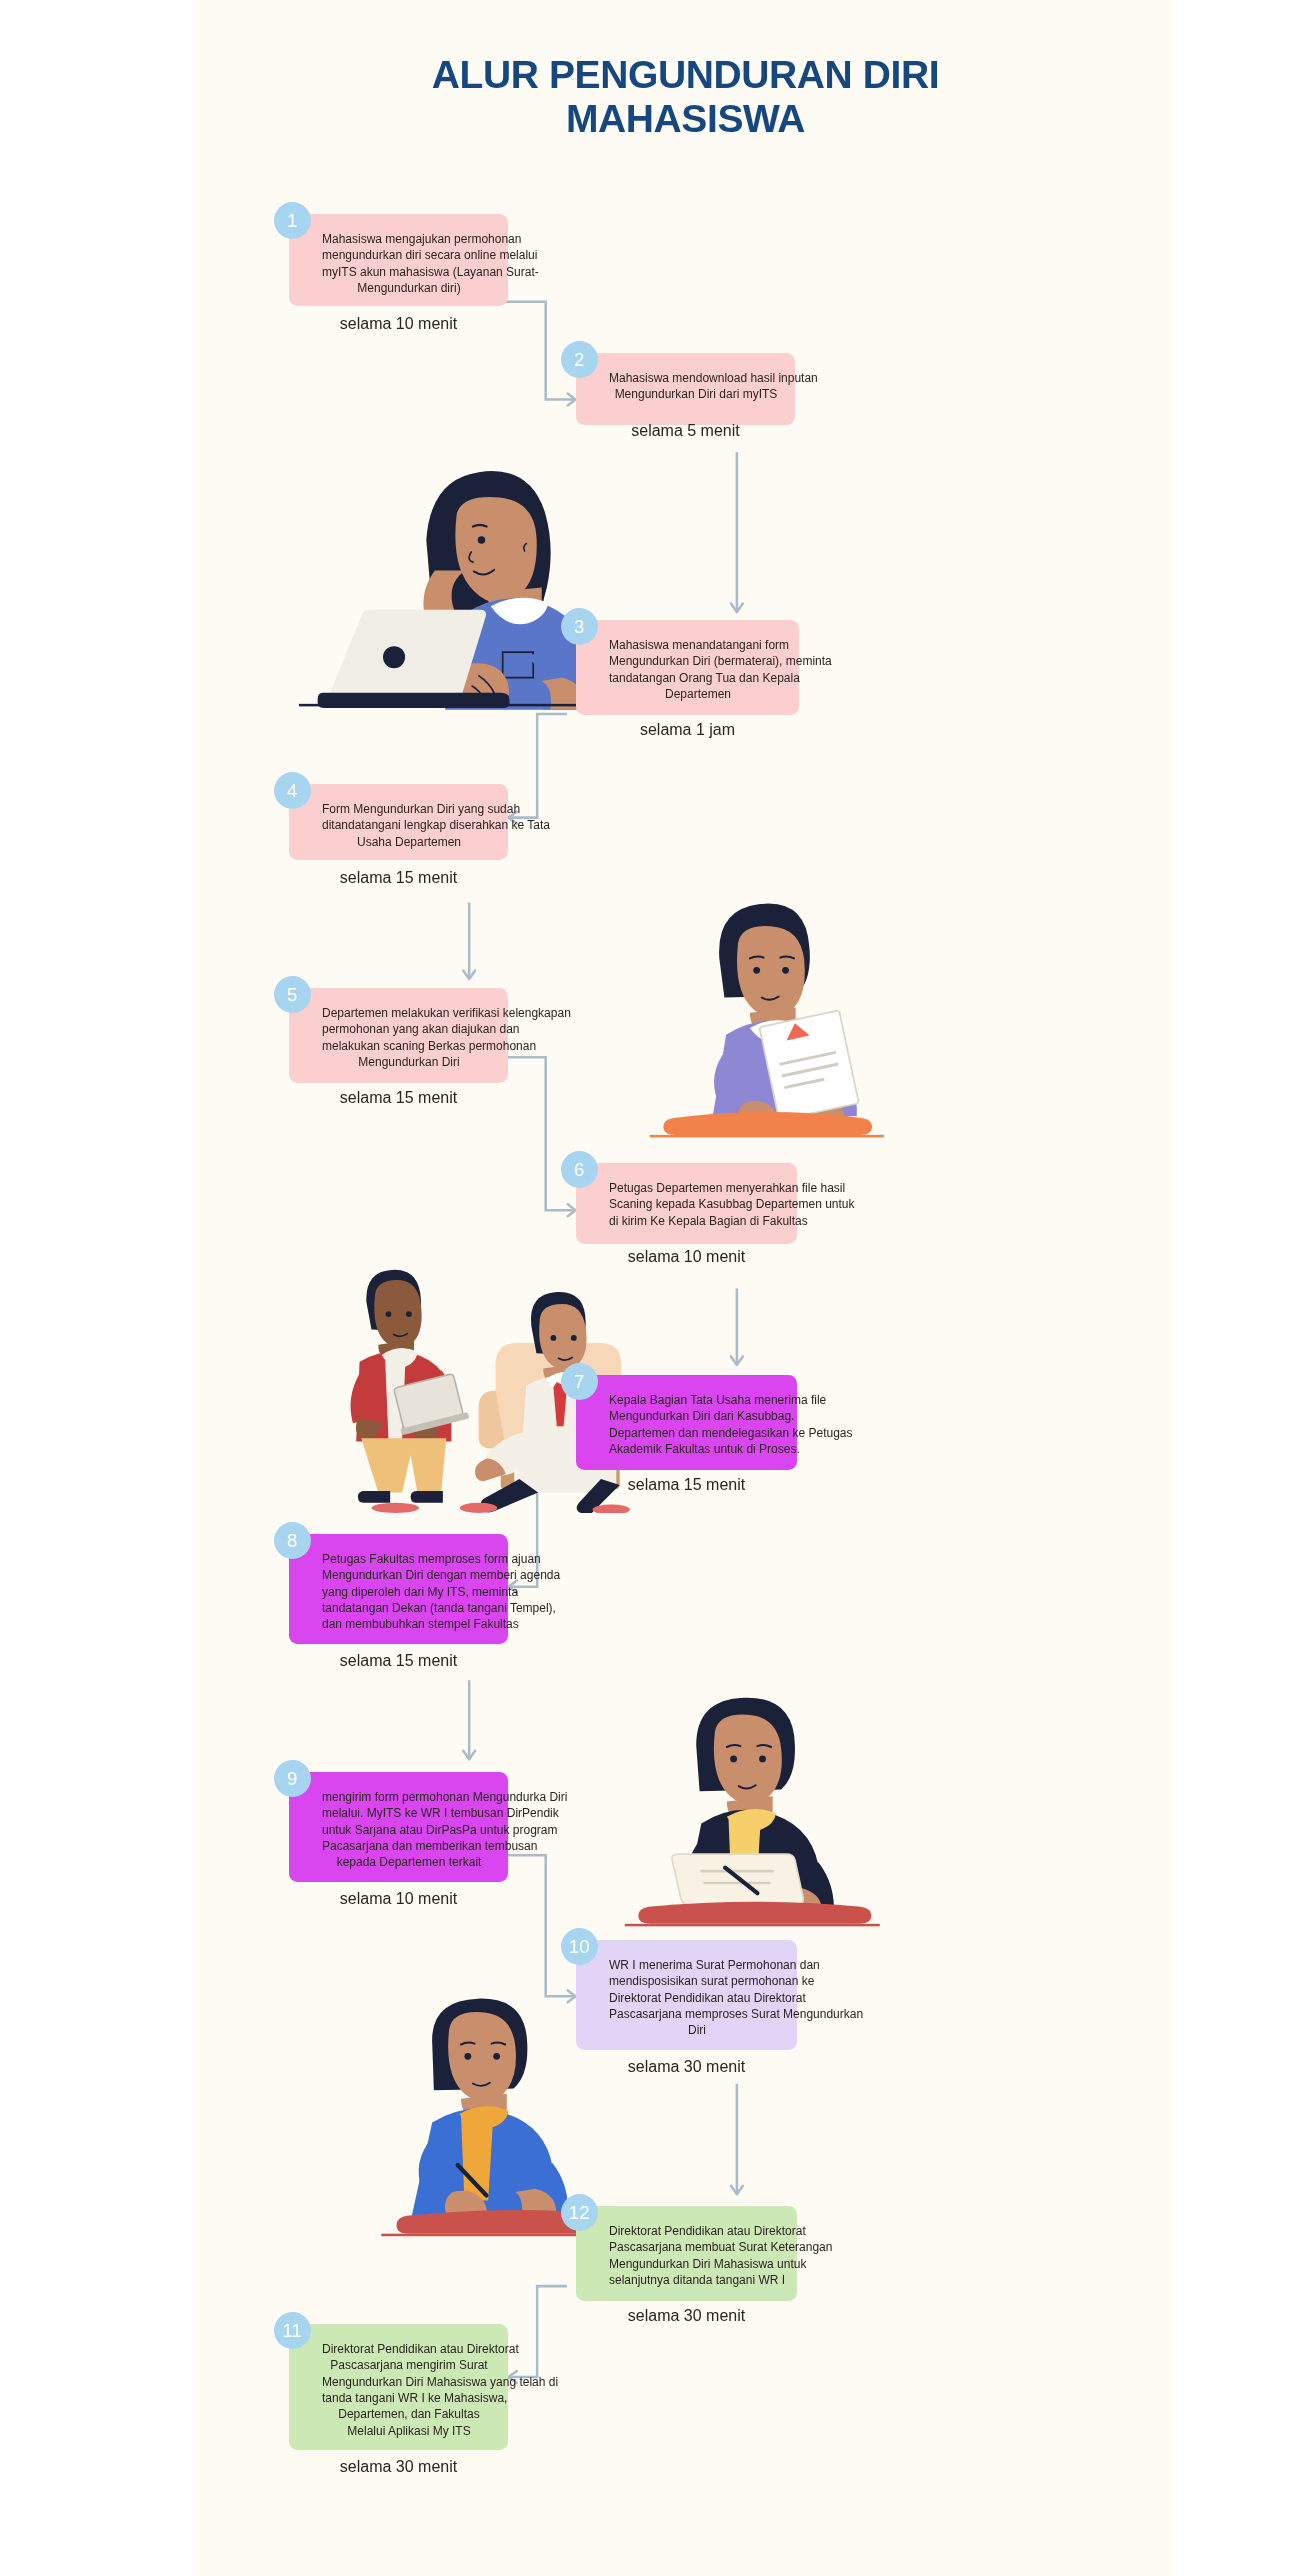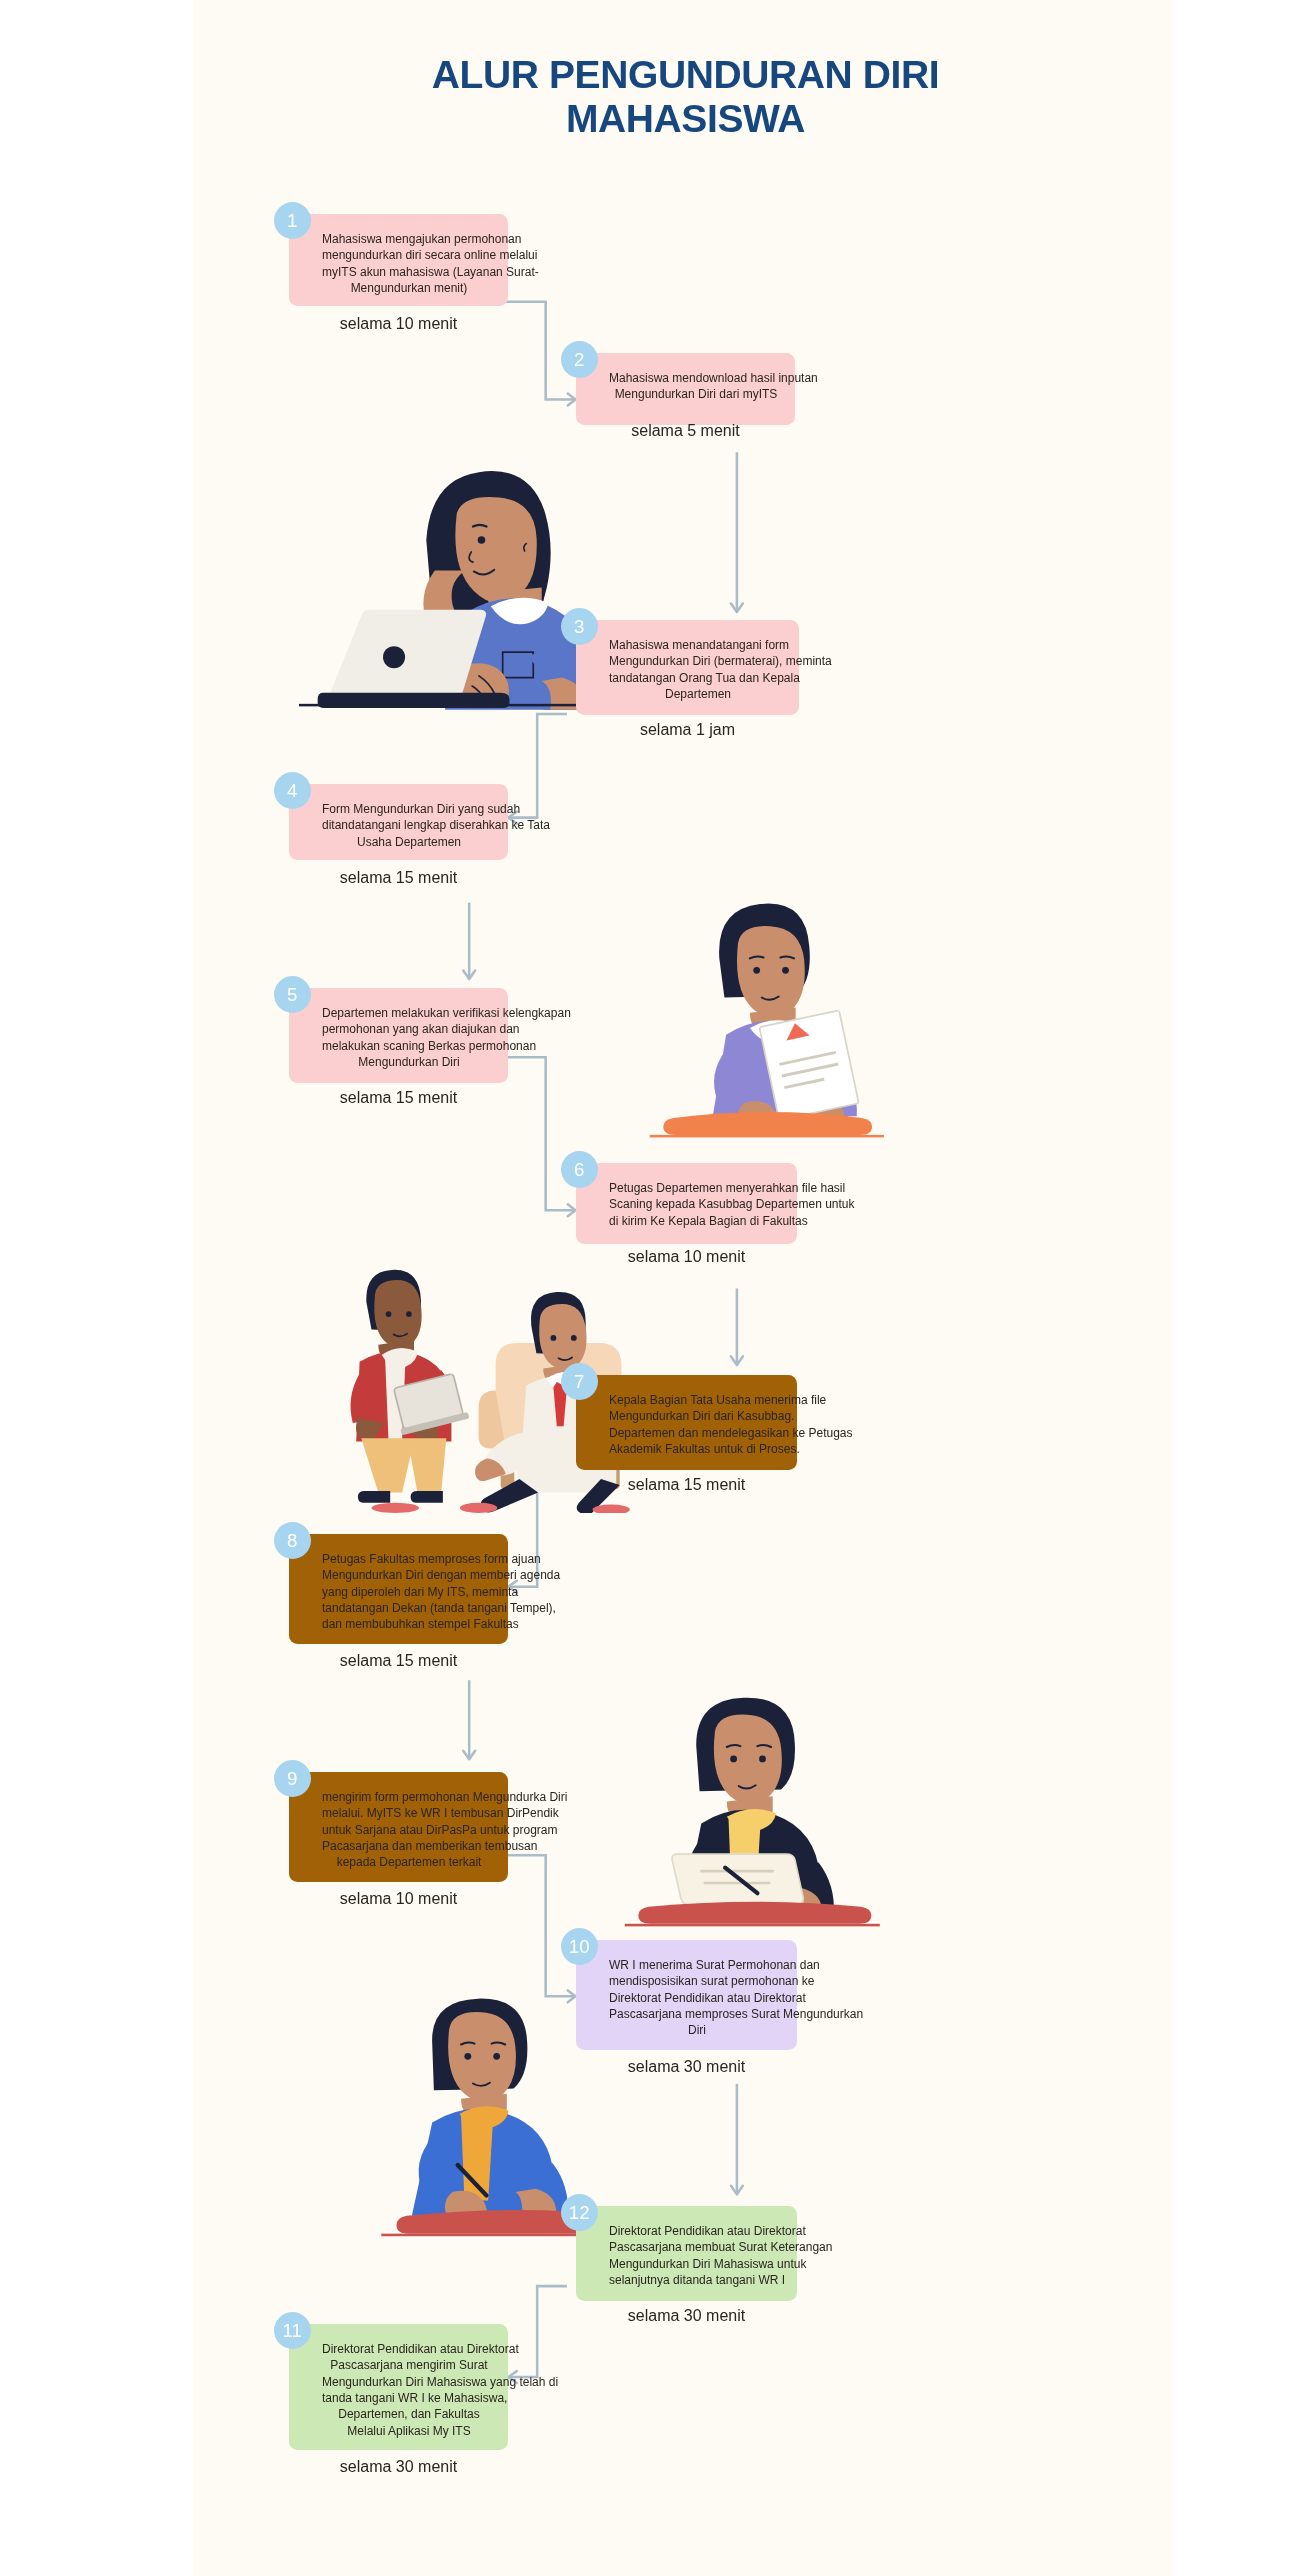--- a/index.html
+++ b/index.html
@@ -80,21 +80,21 @@
     font-size: 18.7px;
     font-weight: 400;
     display: flex;
     align-items: center;
     justify-content: center;
     z-index: 5;
     font-family: "Liberation Sans", sans-serif;
   }
 
   .pink   { background: #FBCFCF; }
-  .yellow { background: #a16207; }
+  .yellow { background: #d946ef; }
   .purple { background: #E2D4F7; }
   .green  { background: #CCE8B5; }
 
   
   .conn { position: absolute; }
   .conn svg { display:block; overflow: visible; }
 
   
   .illus { position: absolute; }
   .illus svg { display:block; }
@@ -314,21 +314,21 @@
         </g>
       </svg>
     </div>
 
     <div class="step" style="left:96px;top:214px;width:219px;height:92px;">
       <div class="box pink" style="width:219px;height:92px;">
         <div class="desc">
           <span>Mahasiswa mengajukan permohonan</span>
           <span>mengundurkan diri secara online melalui</span>
           <span>myITS akun mahasiswa (Layanan Surat-</span>
-          <span>Mengundurkan menit)</span>
+          <span>Mengundurkan diri)</span>
         </div>
         <div class="dur">selama 10 menit</div>
       </div>
       <div class="badge">1</div>
     </div>
 
     <div class="step" style="left:383px;top:353px;width:219px;height:72px;">
       <div class="box pink" style="width:219px;height:72px;">
         <div class="desc">
           <span>Mahasiswa mendownload hasil inputan</span>

